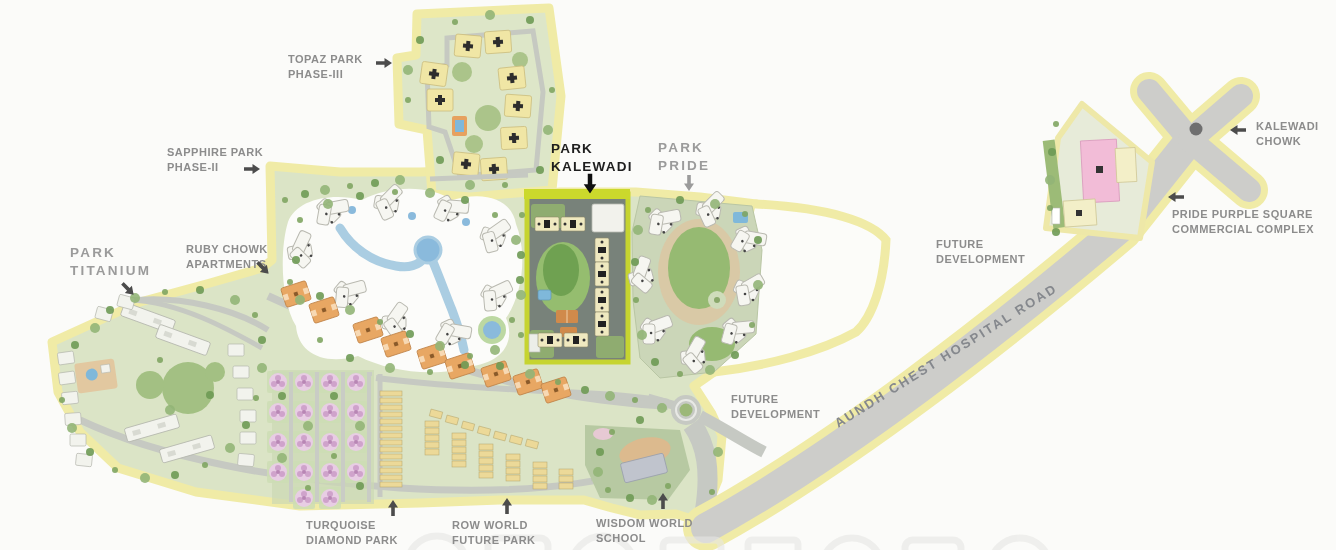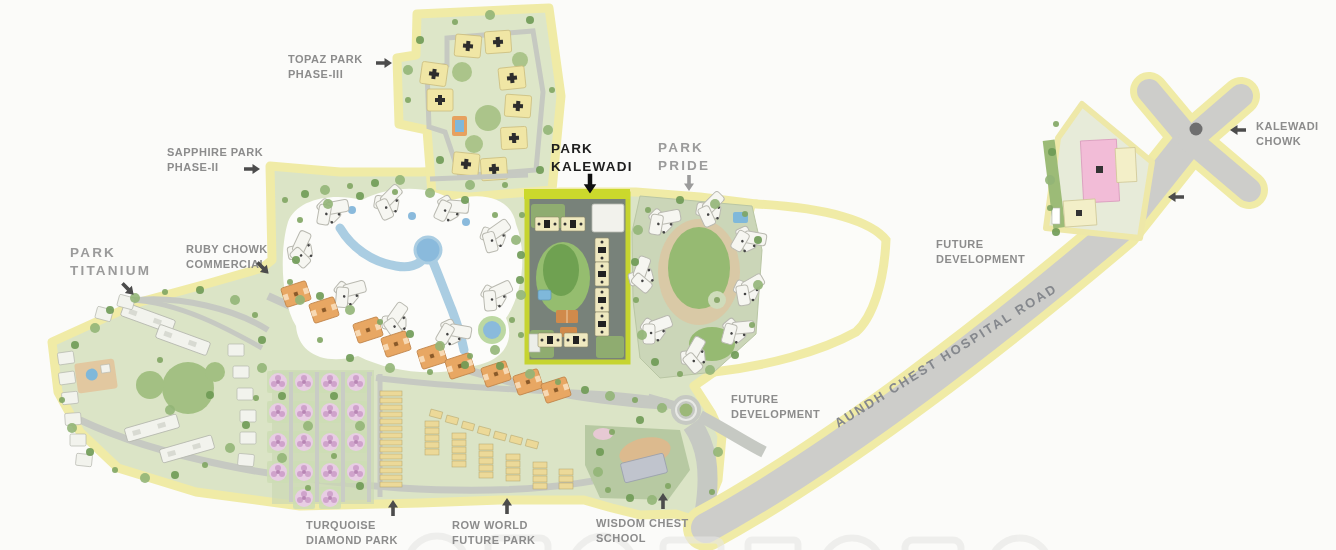--- a/index.html
+++ b/index.html
@@ -528,38 +528,42 @@
   <span class="ln">TITANIUM</span>
 </div>
 <span class="arr" style="left:120px;top:283px;transform:rotate(45deg)">
   <svg viewBox="0 0 16 12">
         <path d="M0,4.2 L8.5,4.2 L8.5,1 L16,6 L8.5,11 L8.5,7.8 L0,7.8 Z"></path>
       </svg>
     </span>
 
 <div class="lbl" style="left:186px;top:242px">
   <span class="ln">RUBY CHOWK</span>
-  <span class="ln">COMMERCIAL</span>
+  <span class="ln">APARTMENTS</span>
 </div>
 <span class="arr" style="left:255px;top:262px;transform:rotate(45deg)">
   <svg viewBox="0 0 16 12">
         <path d="M0,4.2 L8.5,4.2 L8.5,1 L16,6 L8.5,11 L8.5,7.8 L0,7.8 Z"></path>
       </svg>
     </span>
 
 <div class="lbl" style="left:1256px;top:119px">
   <span class="ln">KALEWADI</span>
   <span class="ln">CHOWK</span>
 </div>
 <span class="arr" style="left:1230px;top:124px;transform:rotate(180deg)">
   <svg viewBox="0 0 16 12">
         <path d="M0,4.2 L8.5,4.2 L8.5,1 L16,6 L8.5,11 L8.5,7.8 L0,7.8 Z"></path>
       </svg>
     </span>
 
+<div class="lbl" style="left:1172px;top:207px">
+  <span class="ln">PRIDE PURPLE SQUARE</span>
+  <span class="ln">COMMERCIAL COMPLEX</span>
+</div>
 <span class="arr" style="left:1168px;top:191px;transform:rotate(180deg)">
   <svg viewBox="0 0 16 12">
         <path d="M0,4.2 L8.5,4.2 L8.5,1 L16,6 L8.5,11 L8.5,7.8 L0,7.8 Z"></path>
       </svg>
     </span>
 
 <div class="lbl" style="left:936px;top:237px">
   <span class="ln">FUTURE</span>
   <span class="ln">DEVELOPMENT</span>
 </div>
@@ -585,21 +589,21 @@
   <span class="ln">ROW WORLD</span>
   <span class="ln">FUTURE PARK</span>
 </div>
 <span class="arr" style="left:499px;top:500px;transform:rotate(-90deg)">
   <svg viewBox="0 0 16 12">
         <path d="M0,4.2 L8.5,4.2 L8.5,1 L16,6 L8.5,11 L8.5,7.8 L0,7.8 Z"></path>
       </svg>
     </span>
 
 <div class="lbl" style="left:596px;top:516px">
-  <span class="ln">WISDOM CHEST</span>
+  <span class="ln">WISDOM WORLD</span>
   <span class="ln">SCHOOL</span>
 </div>
 <span class="arr" style="left:655px;top:495px;transform:rotate(-90deg)">
   <svg viewBox="0 0 16 12">
         <path d="M0,4.2 L8.5,4.2 L8.5,1 L16,6 L8.5,11 L8.5,7.8 L0,7.8 Z"></path>
       </svg>
     </span>
 
 </div>
 

